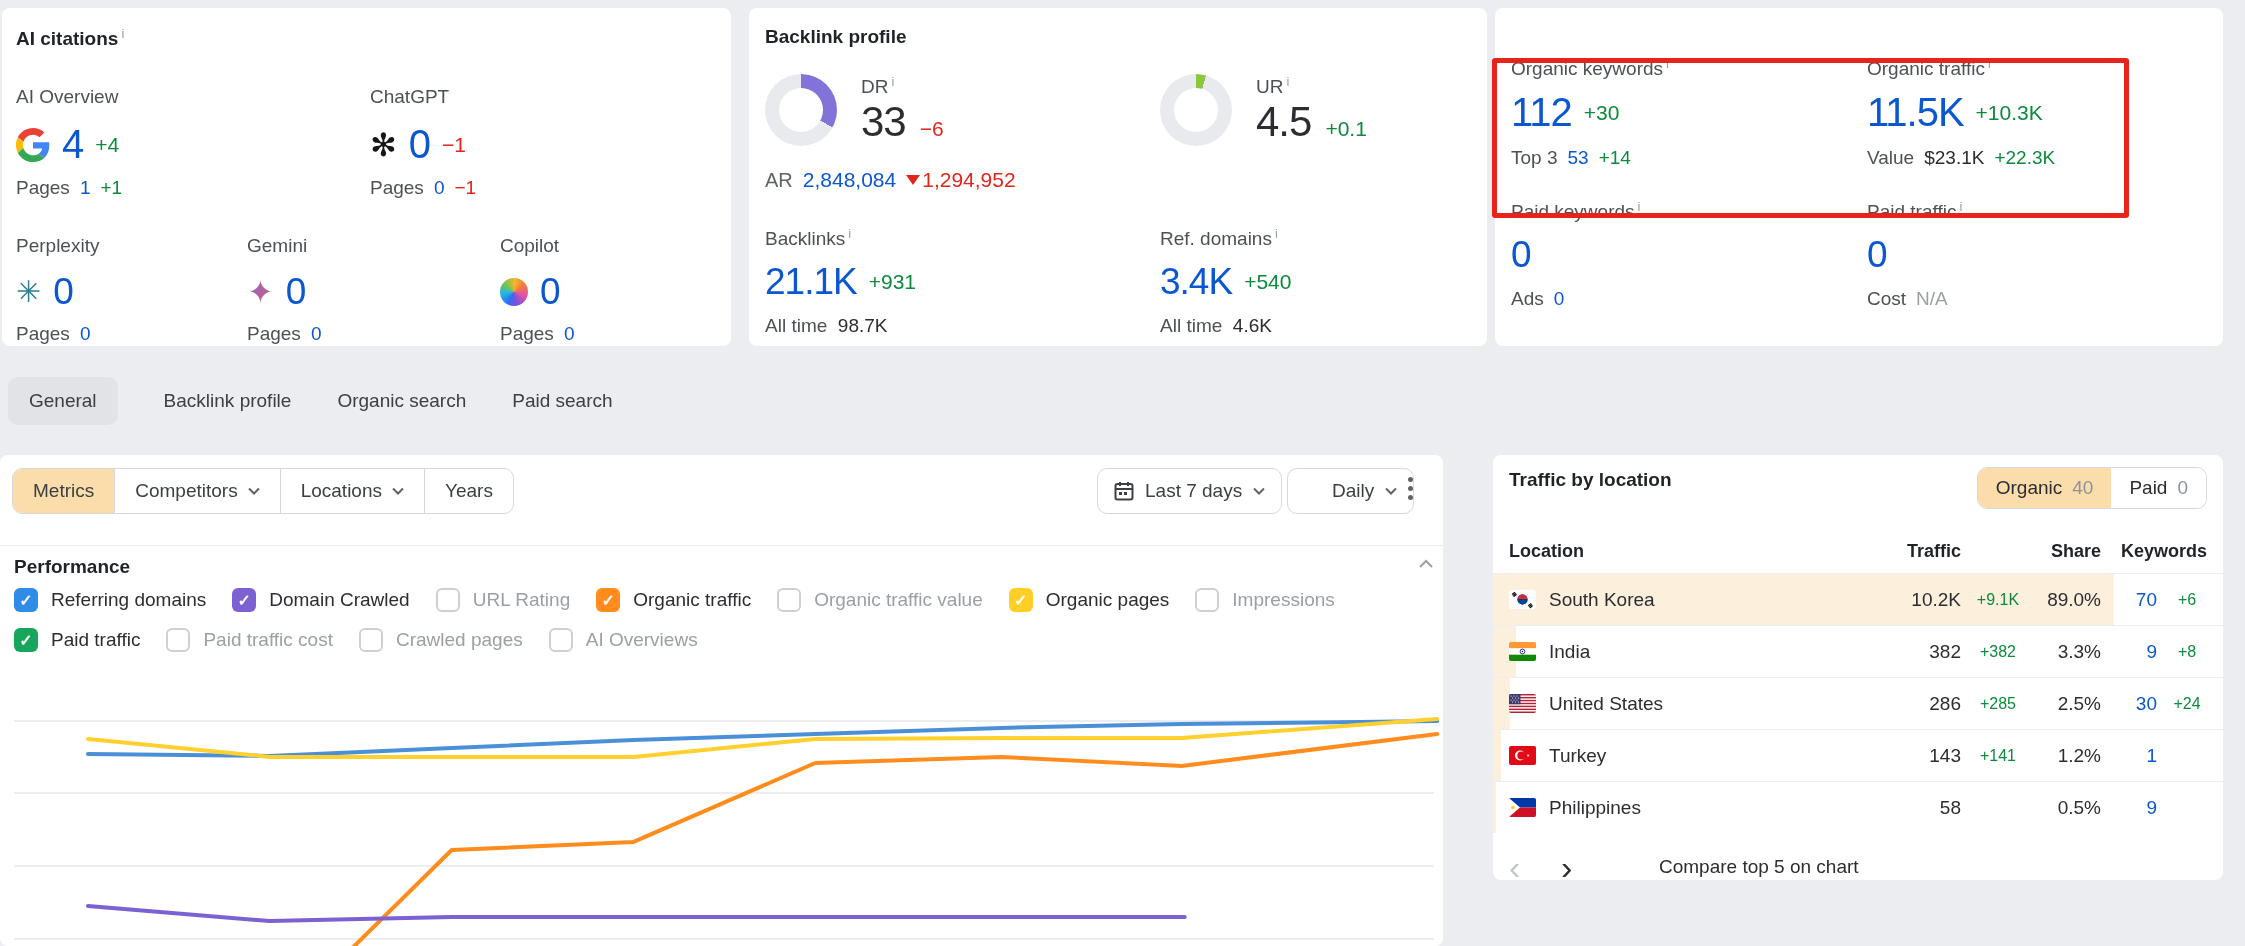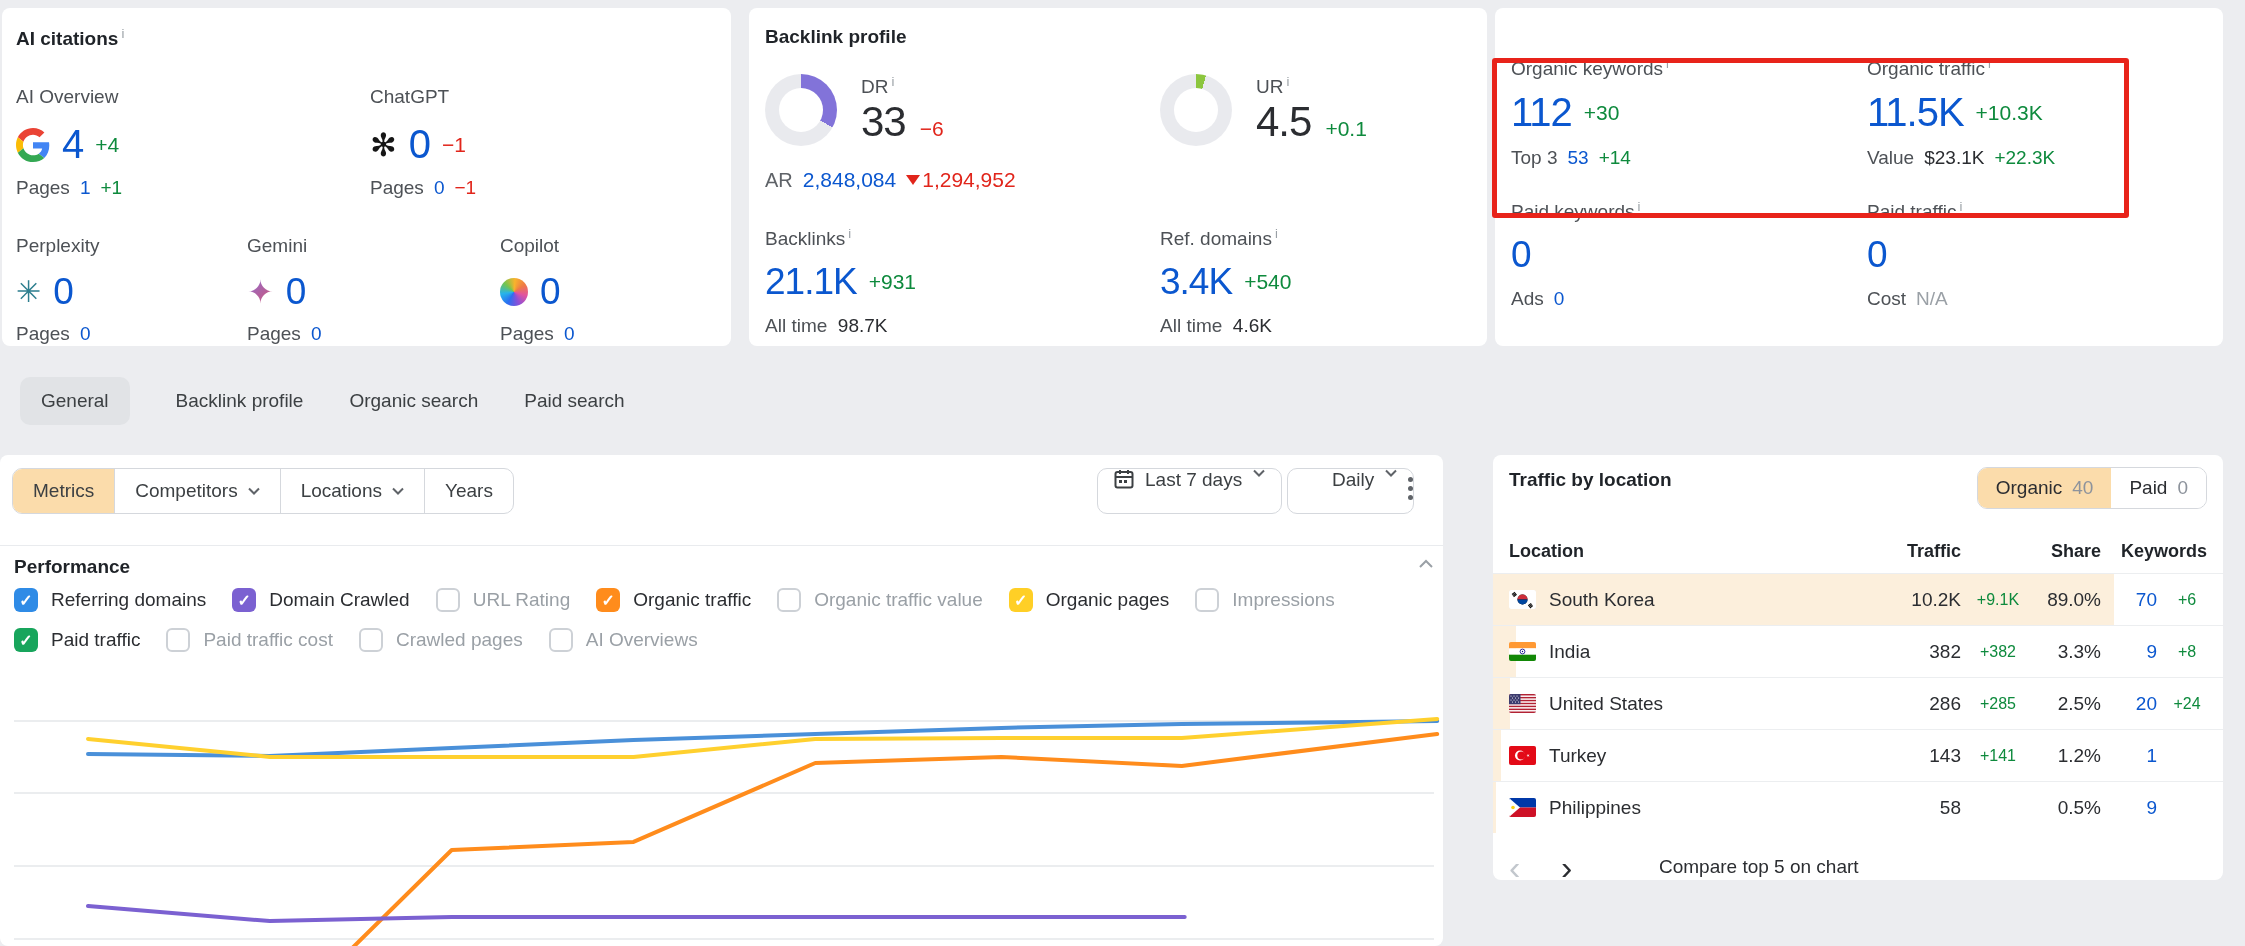--- a/index.html
+++ b/index.html
@@ -41,31 +41,31 @@
   .se-grid1 { display:grid; grid-template-columns:356px 1fr; margin-top:30px; }
   .se-grid2 { display:grid; grid-template-columns:356px 1fr; margin-top:30px; }
   .subrow { display:flex; gap:10px; font-size:19px; align-items:baseline; }
 
   
   .annotation { position:absolute; border:5px solid #e8231a; border-radius:3px; background:transparent; pointer-events:none; }
   #annotation-search { left:1492px; top:58px; width:637px; height:160px; }
   #annotation-row { left:1497px; top:566px; width:717px; height:82px; border-width:4px; }
 
   
-  #tabs { position:absolute; left:20px; top:374px; display:flex; align-items:center; gap:46px; height:54px; }
+  #tabs { position:absolute; left:8px; top:374px; display:flex; align-items:center; gap:46px; height:54px; }
   .tab { font-size:19px; color:#3c4043; padding:13px 0; cursor:pointer; }
   .tab.active { background:#e1e3e6; border-radius:10px; padding:13px 21px; }
 
   
   #card-main { left:0px; top:455px; width:1443px; height:491px; padding:0; }
   .seg-group { position:absolute; left:12px; top:13px; display:flex; height:46px; border:1px solid #d5d8dd; border-radius:10px; background:#fff; overflow:hidden; }
   .seg { display:flex; align-items:center; gap:10px; padding:0 20px; font-size:19px; color:#3c4043; border-right:1px solid #d5d8dd; cursor:pointer; }
   .seg:last-child { border-right:none; }
   .seg.active { background:#fbdcab; }
-  .btn { position:absolute; top:13px; height:46px; border:1px solid #d5d8dd; border-radius:10px; background:#fff; display:flex; align-items:flex-start; gap:11px; padding:0 16px; font-size:19px; color:#3c4043; cursor:pointer; }
+  .btn { position:absolute; top:13px; height:46px; border:1px solid #d5d8dd; border-radius:10px; background:#fff; display:flex; align-items:center; gap:11px; padding:0 16px; font-size:19px; color:#3c4043; cursor:pointer; }
   #date-btn { left:1097px; }
   #gran-btn { left:1287px;padding-left:44px; }
   #kebab { position:absolute; left:1408px; top:22px; display:flex; flex-direction:column; gap:4px; cursor:pointer; }
   #kebab span { width:5px; height:5px; border-radius:50%; background:#5f6368; }
   .chev { display:inline-block; width:12px; height:8px; }
   .chev svg { display:block; }
   #main-divider { position:absolute; left:0; top:90px; width:1443px; height:1px; background:#e9ebee; }
   #perf-title { position:absolute; left:14px; top:101px; }
   #perf-collapse { position:absolute; left:1418px; top:104px; color:#9aa0a6; cursor:pointer; }
   #checkboxes { position:absolute; left:14px; top:133px; width:1424px; display:flex; flex-wrap:wrap; }
@@ -522,21 +522,21 @@
                     <circle cx="3.5" cy="8" r="0.6"></circle>
                     <circle cx="6.5" cy="8" r="0.6"></circle>
                     <circle cx="9.5" cy="8" r="0.6"></circle>
                   </g>
                 </svg></span>
               <span>United States</span>
             </div>
             <div class="t-val">286</div>
             <div class="t-delta green">+285</div>
             <div class="s-val">2.5%</div>
-            <div class="k-val blue">20</div>
+            <div class="k-val blue">30</div>
             <div class="k-delta green">+24</div>
           </div>
         </div>
         <div class="loc-row">
           <div class="share-bar" style="width:8px"></div>
           <div class="cells loc-grid">
             <div class="loc-name">
               <span class="flag"><svg width="27" height="19" viewBox="0 0 27 19">
                   <rect width="27" height="19" fill="#e30a17"></rect>
                   <circle cx="11" cy="9.5" r="5" fill="#fff"></circle>

